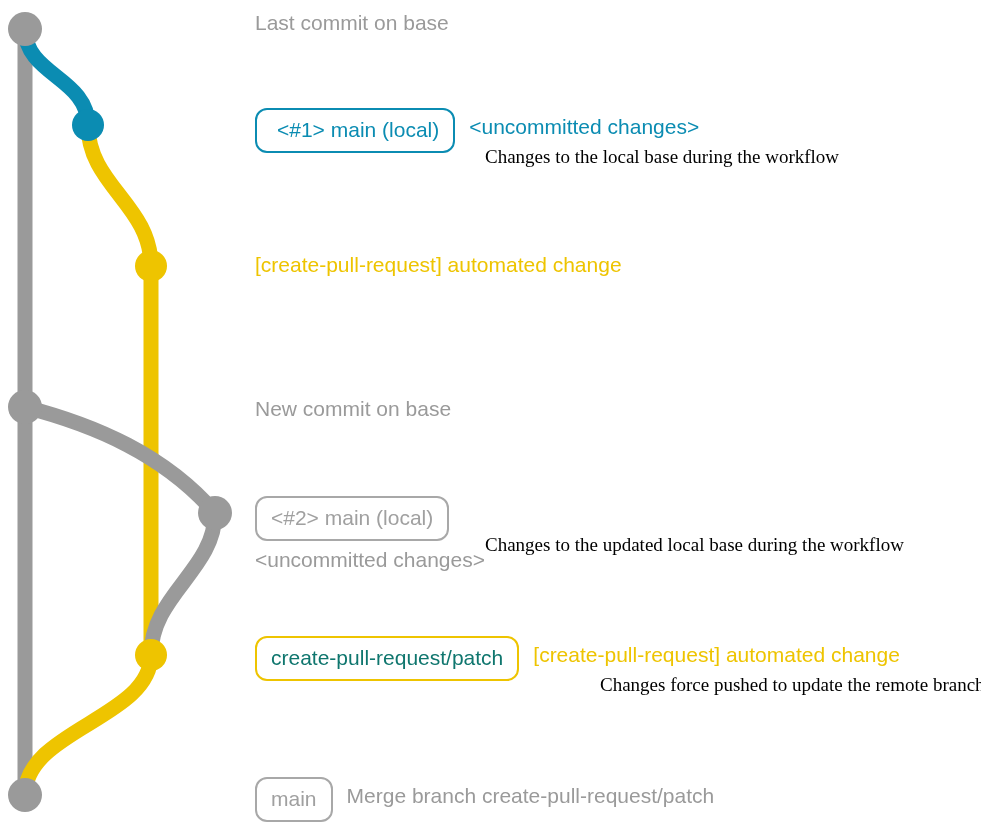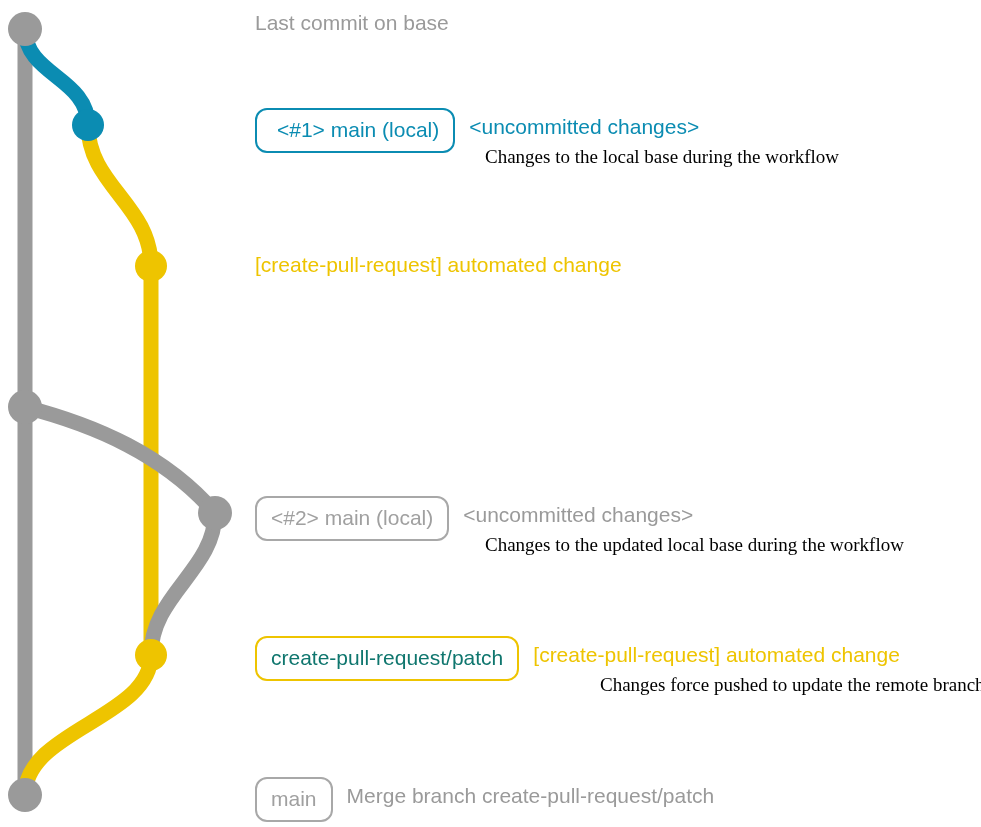--- a/index.html
+++ b/index.html
@@ -120,22 +120,25 @@
     <span class="pill teal">&lt;#1&gt; main (local)</span>
     <span class="gap"></span>
     <span class="subject teal" style="padding-top:8px;">&lt;uncommitted changes&gt;</span>
   </div>
   <div class="caption" style="left:485px; top:147px;">Changes to the local base during the workflow</div>
 
   <div class="row" style="left:255px; top:254px;">
     <span class="subject yellow">[create-pull-request] automated change</span>
   </div>
 
+  <div class="row" style="left:255px; top:398px;">
+    <span class="subject gray">New commit on base</span>
+  </div>
 
-  <div class="row" style="left:255px; top:496px;">
+  <div class="row" style="left:255px; top:496px;flex-direction:column;">
     <span class="pill gray">&lt;#2&gt; main (local)</span>
     <span class="gap"></span>
     <span class="subject gray" style="padding-top:8px;">&lt;uncommitted changes&gt;</span>
   </div>
   <div class="caption" style="left:485px; top:535px;">Changes to the updated local base during the workflow</div>
 
   <div class="row" style="left:255px; top:636px;">
     <span class="pill yellow">create-pull-request/patch</span>
     <span class="gap"></span>
     <span class="subject yellow" style="padding-top:8px;">[create-pull-request] automated change</span>

